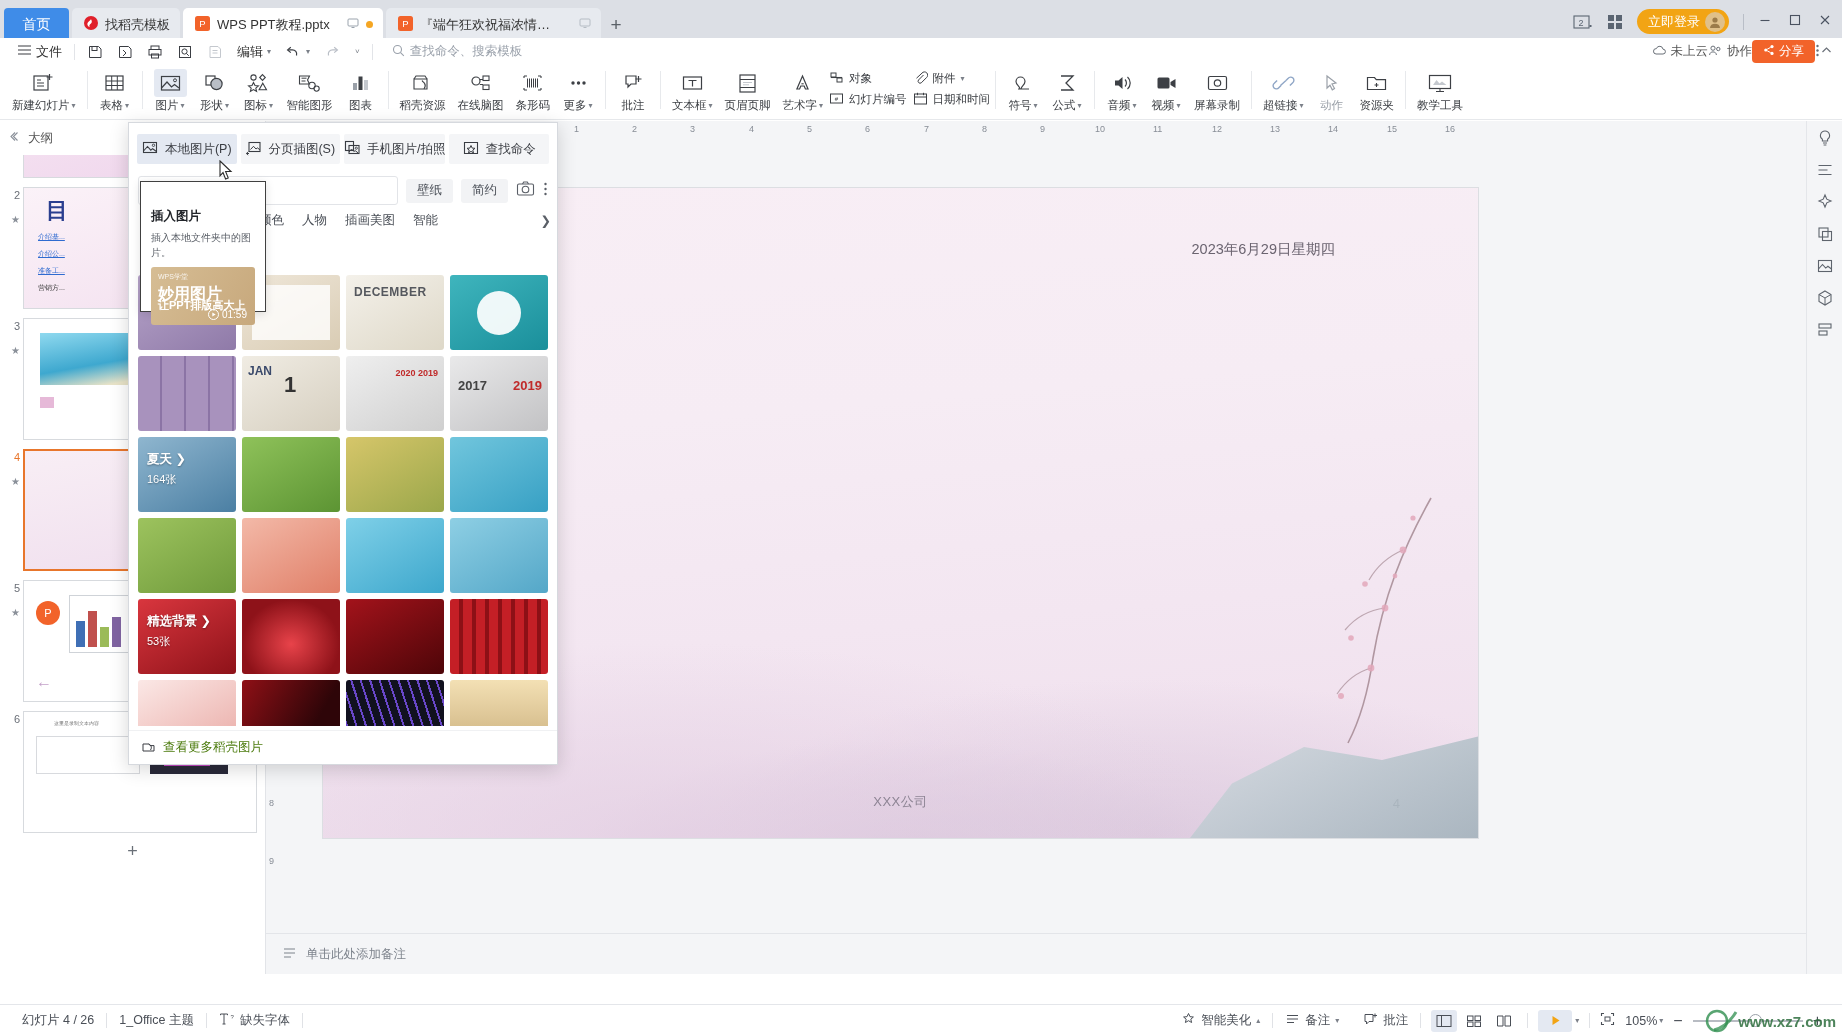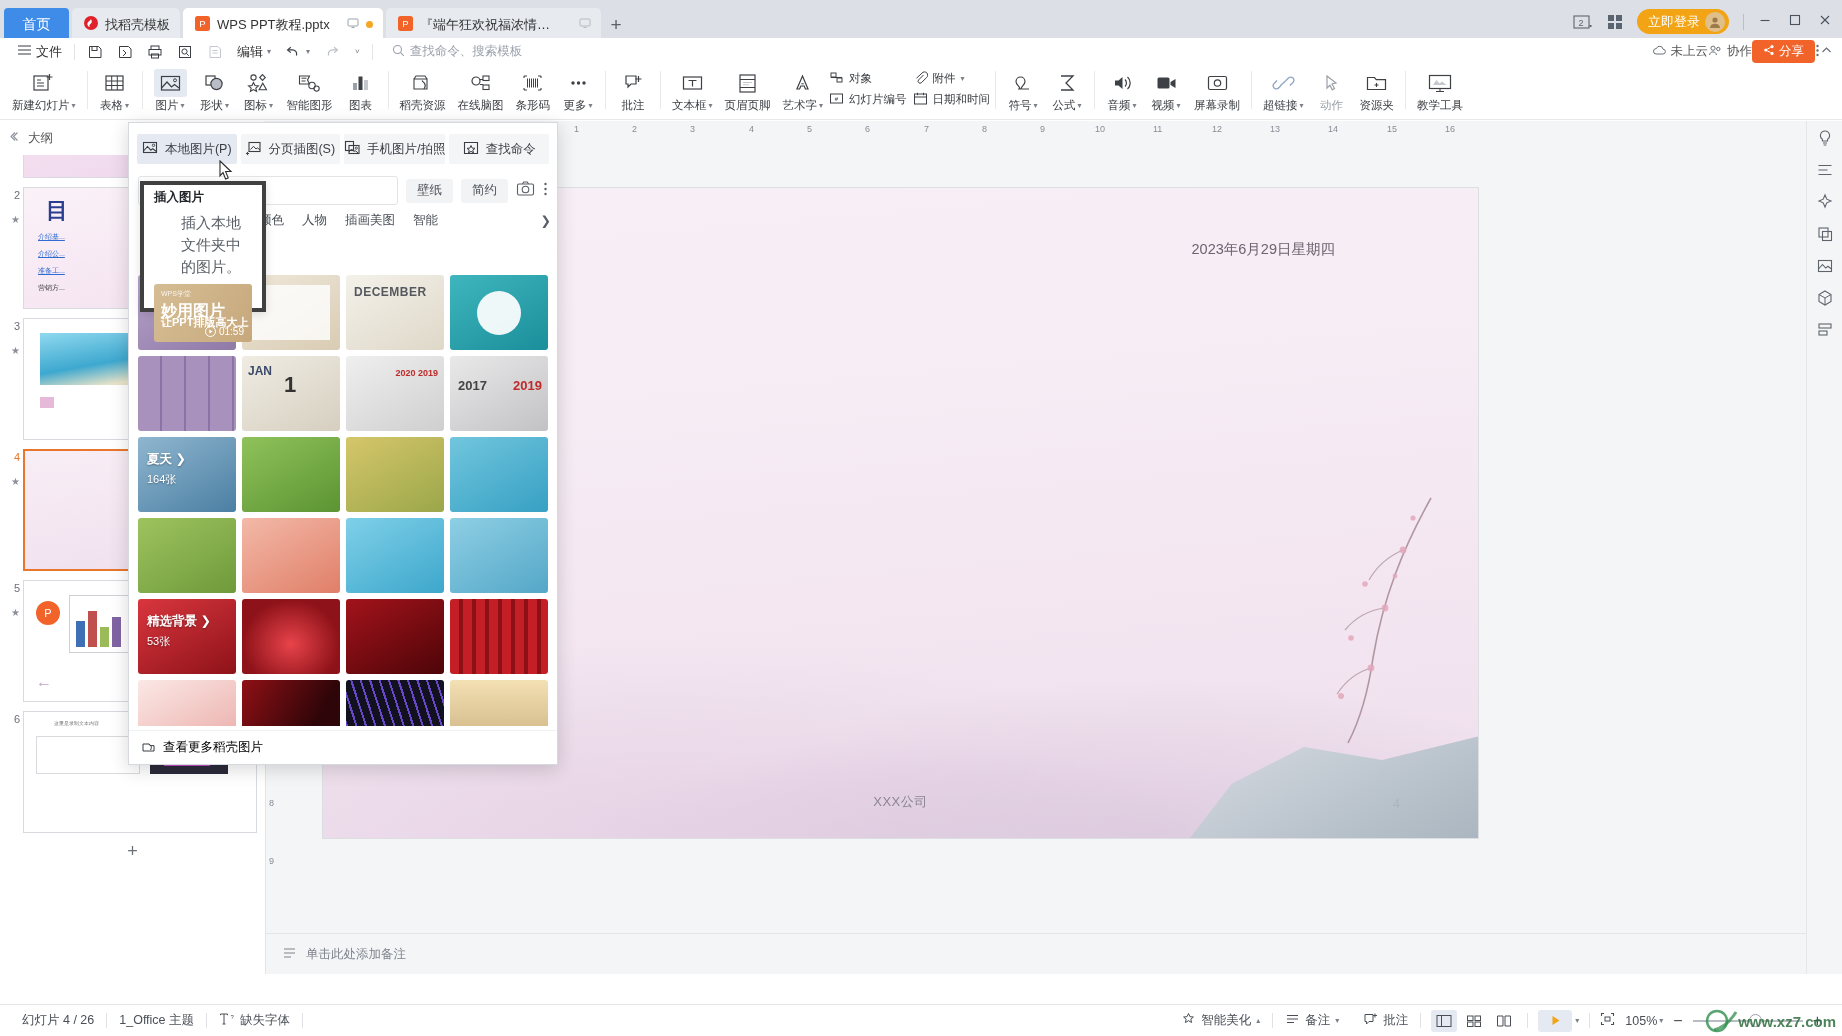--- a/index.html
+++ b/index.html
@@ -252,32 +252,32 @@
     position: absolute; left: 9px; top: 14px; color: #fff;
     font-size: 12.5px; font-weight: bold; text-shadow: 0 1px 2px rgba(0,0,0,.35);
   }
   .cell .osub {
     position: absolute; left: 9px; top: 35px; color: #fff; font-size: 11px;
     text-shadow: 0 1px 2px rgba(0,0,0,.35);
   }
   .pp-foot {
     position: absolute; left: 0; right: 0; bottom: 0; height: 34px;
     display: flex; align-items: center; gap: 7px; padding-left: 12px;
-    font-size: 12.5px; color: #000000; border-top: 1px solid #f0f1f3;
+    font-size: 12.5px; color: #4d7c0f; border-top: 1px solid #f0f1f3;
     background: #fff;
   }
 
   
   .tooltip {
     position: absolute; left: 140px; top: 181px; width: 126px; height: 131px;
-    background: #fff; border: 4px solid #404040; z-index: 80;
-    box-shadow: 0 2px 9px rgba(0,0,0,.12); padding: 4px 10px 0 10px;
+    background: #fff; border: 1px solid #404040; z-index: 80;
+    box-shadow: 0 2px 9px rgba(0,0,0,.12); padding: 26px 10px 0 10px;
   }
   .tt-title { font-size: 12.5px; color: #22252a; font-weight: bold; }
-  .tt-desc { font-size: 15px; color: #5a5f67; line-height: 1.45; margin-top: 6px; margin-left: 27px; }
+  .tt-desc { font-size: 10px; color: #5a5f67; line-height: 1.45; margin-top: 6px; }
   .tt-card {
     margin-top: 7px; height: 58px; border-radius: 3px; position: relative;
     background: linear-gradient(120deg,#d9c29a 0%,#cdb храм 0%,#cfb189 45%,#c9a97f 100%);
     overflow: hidden;
   }
   .tt-wps { position: absolute; left: 7px; top: 5px; font-size: 7px; color: #fff; opacity: .85; }
   .tt-h { position: absolute; left: 7px; top: 17px; font-size: 16px; color: #fff; font-weight: bold; }
   .tt-s { position: absolute; left: 7px; top: 31px; font-size: 11px; color: #fff; font-weight: bold; }
   .tt-play {
     position: absolute; right: 8px; bottom: 5px; display: flex; align-items: center;

